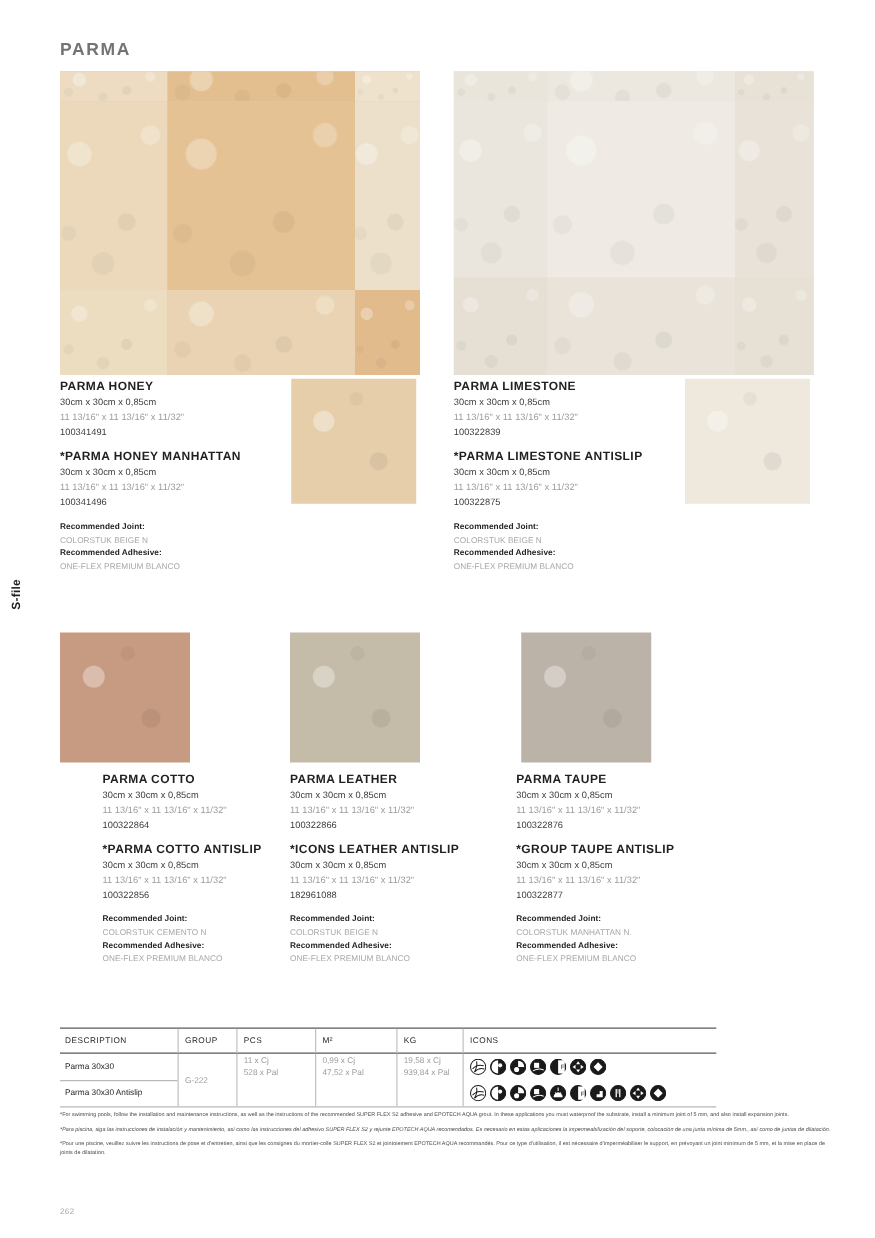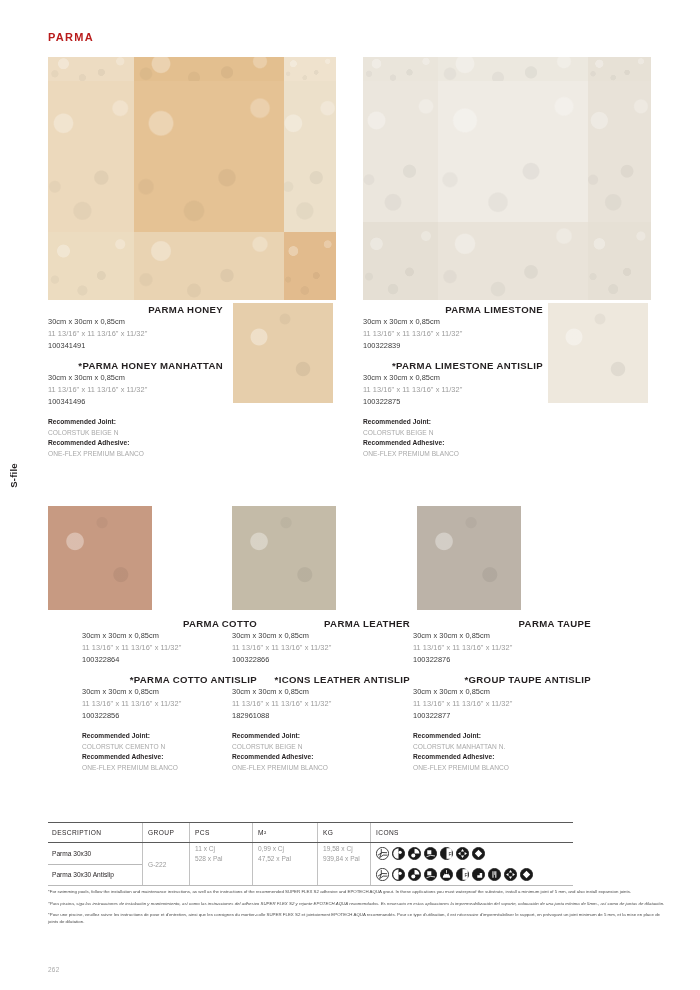--- a/index.html
+++ b/index.html
@@ -16,21 +16,21 @@
     display:flex;align-items:center;justify-content:center;
   }
   .side-tab span{
     transform:rotate(-90deg);white-space:nowrap;
     font-size:9.5px;font-weight:bold;letter-spacing:.2px;color:#231f20;
   }
 
   
   .page-title{
     position:absolute;left:48px;top:31px;
-    font-size:11px;font-weight:bold;letter-spacing:1.3px;color:#b91c1c;
+    font-size:14px;font-weight:bold;letter-spacing:1.3px;color:#737373;
   }
 
   
   .hero{position:absolute;top:57px;width:288px;height:243px;overflow:hidden;}
   .hero.left{left:48px;}
   .hero.right{left:363px;}
   .hero-grid{position:absolute;inset:0;display:grid;}
   .hero.left .hero-grid{
     grid-template-columns:30% 52% 18%;
     grid-template-rows:10% 62% 28%;
@@ -59,21 +59,21 @@
       radial-gradient(circle at 26% 34%, rgba(255,255,255,.35) 0 8%, transparent 9%),
       radial-gradient(circle at 70% 66%, rgba(0,0,0,.06) 0 7%, transparent 8%),
       radial-gradient(circle at 52% 16%, rgba(0,0,0,.04) 0 5%, transparent 6%);
   }
   .swatch.sq{width:100px;height:100px;}
 
   
   .prod{position:absolute;}
   .prod h3{
     margin:0;font-size:9.6px;font-weight:bold;letter-spacing:.35px;
-    color:#231f20;line-height:1.25;text-align:right;
+    color:#231f20;line-height:1.25;
   }
   .prod h3.second{margin-top:8px;}
   .spec{font-size:7.4px;line-height:1.62;color:#3a3a3a;letter-spacing:.05px;}
   .spec .grey{color:#9b9b9b;}
   .rec{margin-top:9px;font-size:6.6px;line-height:1.62;letter-spacing:.05px;}
   .rec .lbl{color:#231f20;font-weight:bold;}
   .rec .val{color:#a8a8a8;}
 
   
   .tbl{

